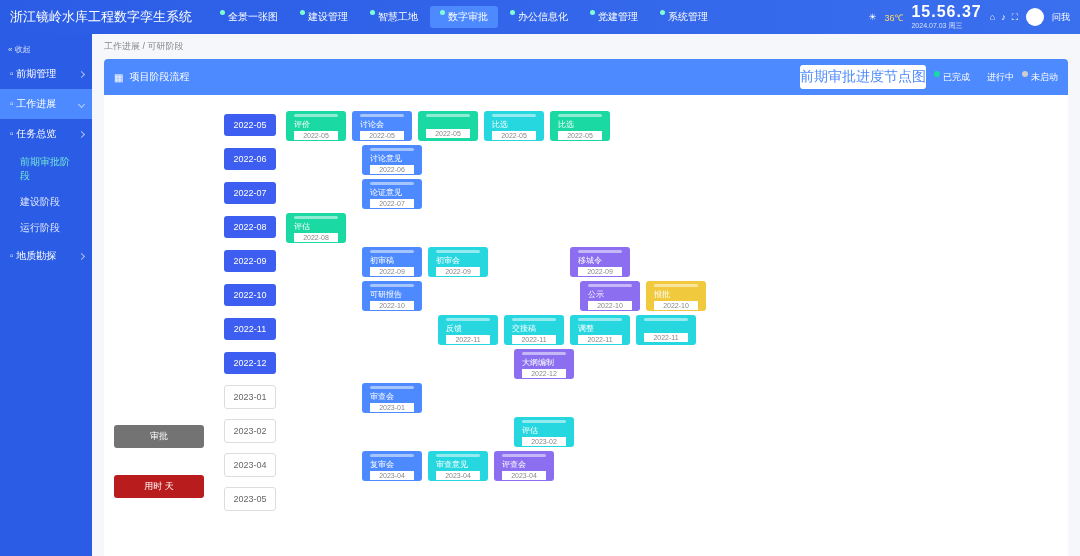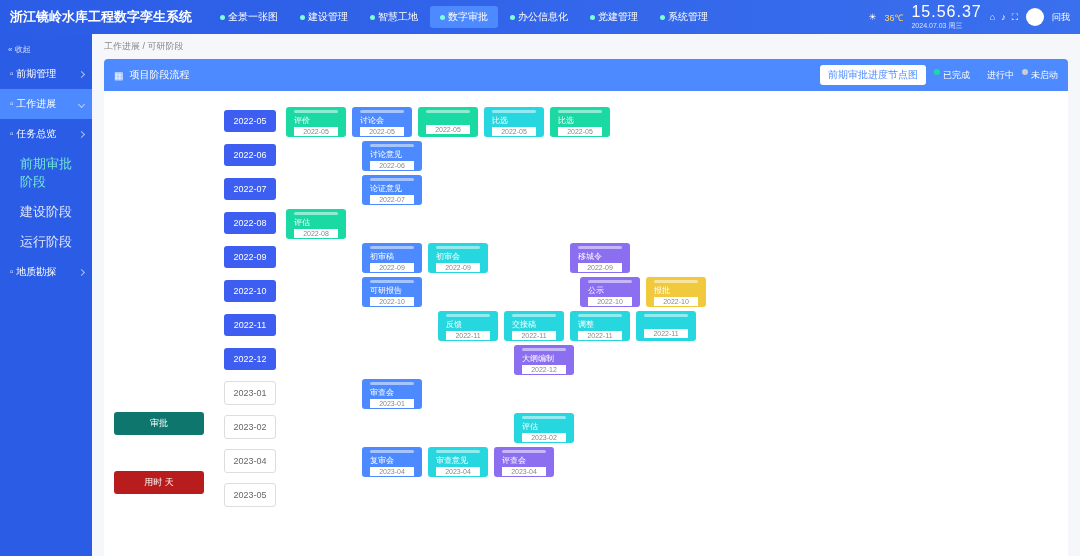--- a/index.html
+++ b/index.html
@@ -1,48 +1,48 @@
 <!DOCTYPE html>
 <html><head>
 <meta charset="utf-8">
 <style>
 *{margin:0;padding:0;box-sizing:border-box;font-family:"Microsoft YaHei",sans-serif}
 body{background:#f0f2f5;width:1080px;height:556px;overflow:hidden;font-size:10px}
 .header{height:34px;background:linear-gradient(90deg,#2b5ce6 0%,#3a6fee 100%);display:flex;align-items:center;padding:0 10px;color:#fff}
-.logo{font-size:13px;font-weight:bold;margin-right:18px}
+.logo{font-size:13px;font-weight:normal;margin-right:18px}
 .nav{display:flex;gap:2px;flex:1}
-.nav-item{padding:4px 10px;font-size:10px;border-radius:3px;display:flex;align-items:center;gap:3px;cursor:pointer}
+.nav-item{padding:4px 10px;font-size:10px;border-radius:3px;display:flex;gap:3px;cursor:pointer}
 .nav-item.active{background:#4d8aff}
 .nav-dot{width:5px;height:5px;border-radius:50%;background:#7fffd4}
 .hdr-right{display:flex;align-items:center;gap:8px;font-size:9px}
 .temp{color:#ffd966}
-.clock{font-size:16px;font-weight:normal;letter-spacing:1px}
+.clock{font-size:16px;font-weight:bold;letter-spacing:1px}
 .date{font-size:7px;opacity:.8}
 .hdr-icons{display:flex;gap:6px}
 .avatar{width:18px;height:18px;border-radius:50%;background:#fff}
 .body{display:flex;height:541px}
 .sidebar{width:92px;background:#2b5ce6;color:#fff;padding-top:6px}
 .side-collapse{font-size:8px;padding:4px 8px;opacity:.8}
 .side-item{padding:8px 10px;font-size:10px;display:flex;align-items:center;gap:4px;cursor:pointer;position:relative}
 .side-item.active{background:#4d8aff}
 .side-item::after{content:"";position:absolute;right:8px;width:4px;height:4px;border-right:1px solid #fff;border-bottom:1px solid #fff;transform:rotate(-45deg);opacity:.6}
 .side-item.open::after{transform:rotate(45deg)}
-.side-sub{padding:6px 19px 6px 20px;font-size:13px;opacity:.85;cursor:pointer}
+.side-sub{padding:6px 19px 6px 20px;font-size:10px;opacity:.85;cursor:pointer}
 .side-sub.active{color:#7fffd4}
 .main{flex:1;background:#f5f7fa;overflow:auto;position:relative}
 .breadcrumb{padding:6px 12px;font-size:9px;color:#888}
 .panel{margin:0 12px 12px;background:#fff;border-radius:4px}
 .panel-hdr{background:#4d8aff;color:#fff;padding:6px 10px;display:flex;align-items:center;gap:6px;font-size:10px;border-radius:4px 4px 0 0}
 .panel-hdr-right{margin-left:auto;display:flex;gap:8px;align-items:center}
-.btn-white{background:#fff;color:#4d8aff;padding:3px 8px;border-radius:3px;font-size:10px;cursor:pointer}
+.btn-white{background:#fff;color:#4d8aff;padding:3px 0;border-radius:3px;font-size:14px;cursor:pointer}
 .stat{font-size:9px;display:flex;align-items:flex-start;gap:3px}
 .stat-dot{width:6px;height:6px;border-radius:50%}
 .timeline-wrap{padding:14px 10px 14px 120px;position:relative;min-height:600px}
 .left-block{position:absolute;left:10px;width:90px;padding:5px;text-align:center;color:#fff;font-size:9px;border-radius:3px}
-.lb1{top:321px;background:#0f766e}
+.lb1{top:330px;background:#737373}
 .lb2{top:380px;background:#b91c1c}
 .row{display:flex;align-items:center;margin-bottom:2px;min-height:32px}
 .month-label{width:52px;background:#3d5ef0;color:#fff;font-size:9px;padding:6px 4px;text-align:center;border-radius:3px;margin-right:10px;flex-shrink:0}
 .month-label.grey{background:#fff;color:#666;border:1px solid #ddd}
 .nodes{display:flex;gap:6px;flex-wrap:wrap;flex:1;padding-top:1px;position:relative}
 .node{border-radius:3px;padding:3px 8px 1px;min-width:60px;position:relative}
 .node-title{font-size:8px;color:#fff;font-weight:400;white-space:nowrap}
 .node-date{font-size:7px;color:#888;text-align:center;margin-top:1px;background:#fff;padding:1px 0}
 .n-green{background:#1ad9a3}
 .n-blue{background:#4d8aff}

